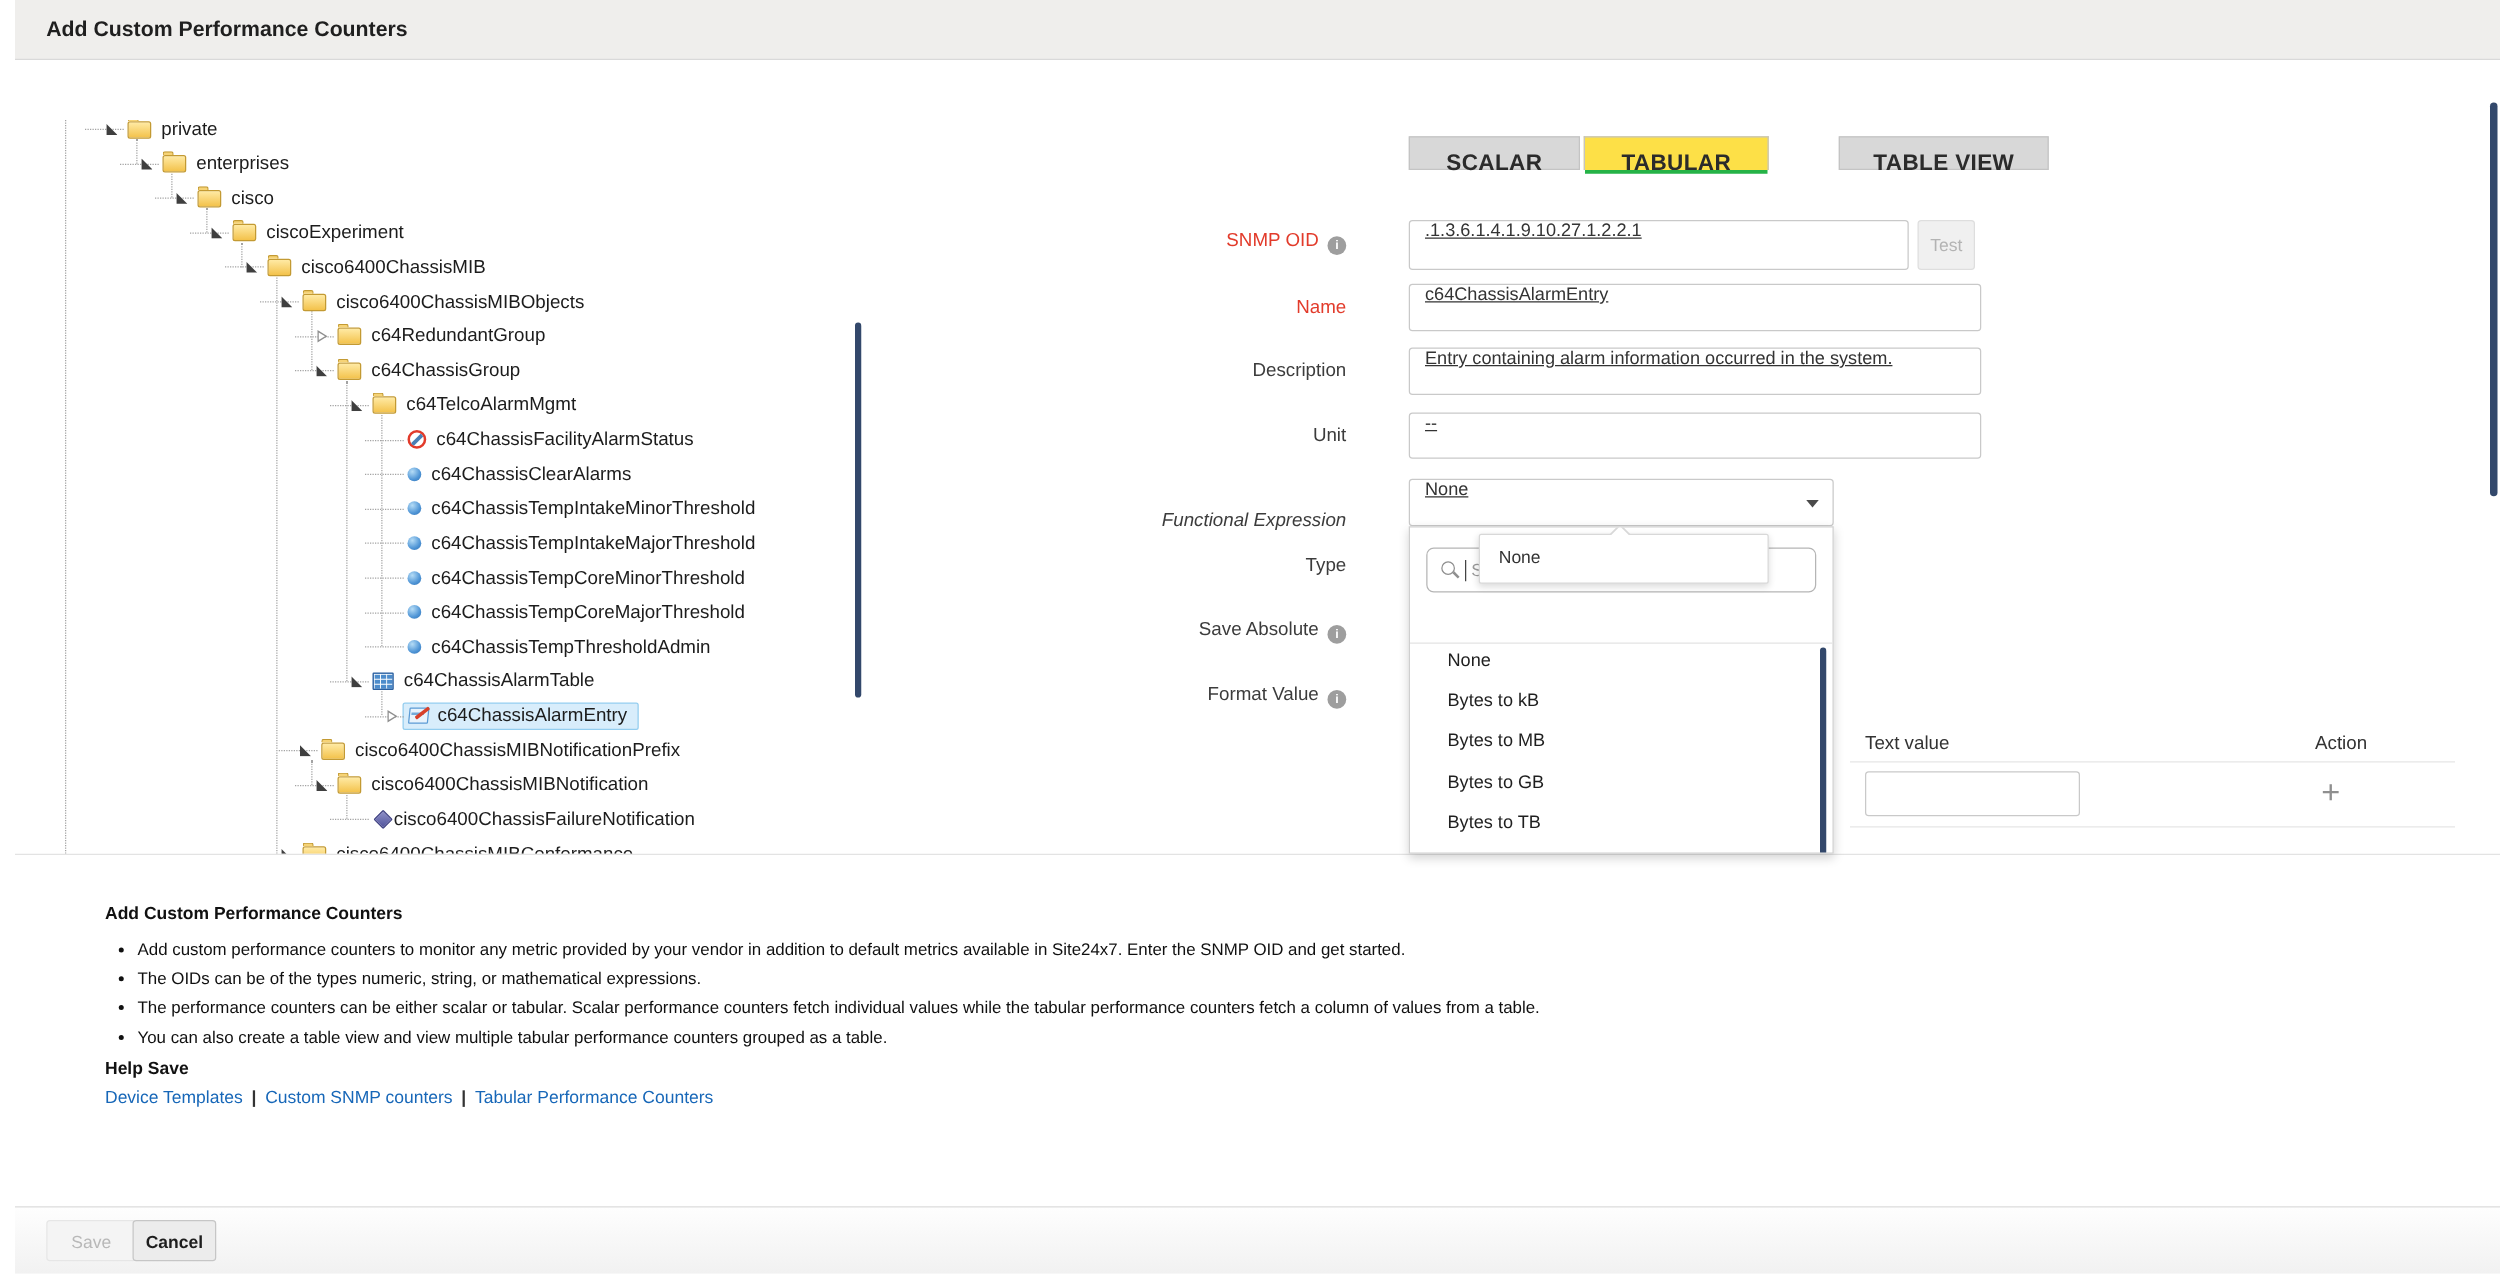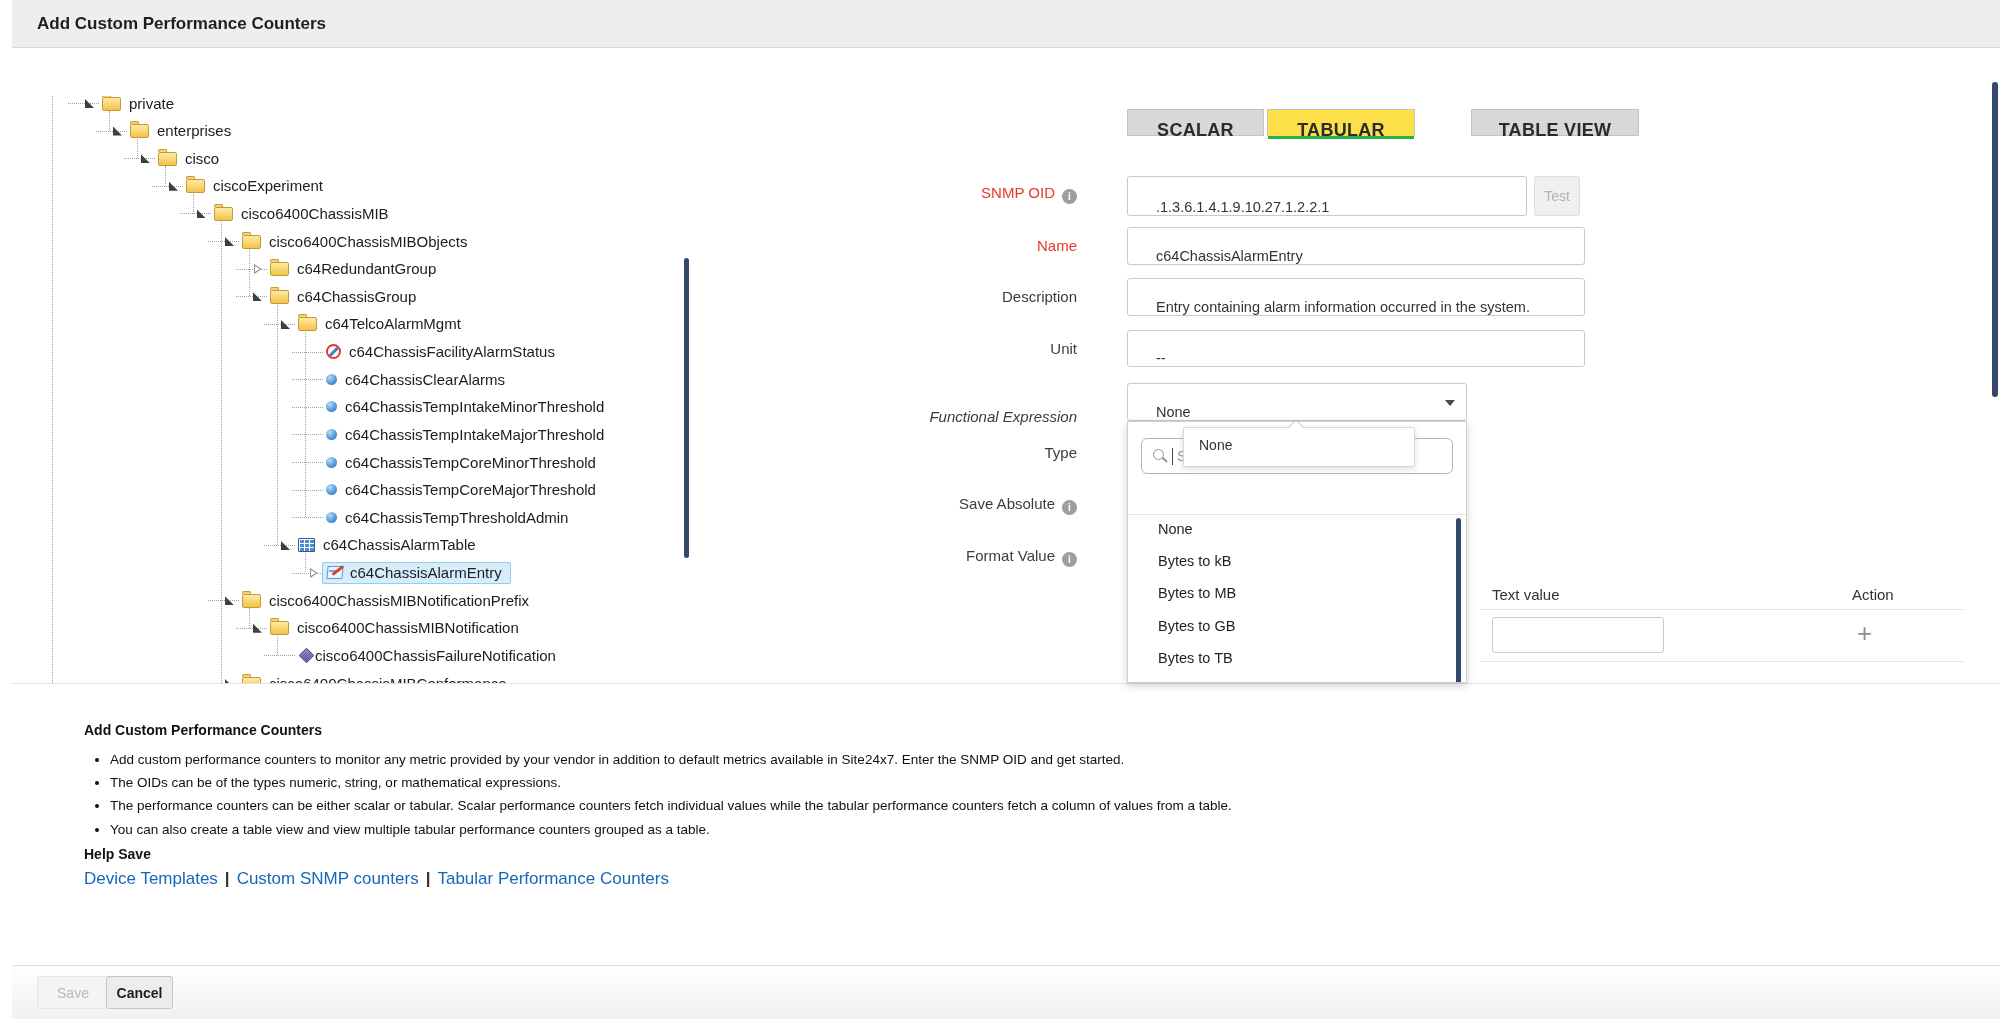--- a/index.html
+++ b/index.html
@@ -41,21 +41,21 @@
   .tab{position:absolute;top:109px;height:27px;background:#d8d8d8;border:1px solid #c4c4c4;box-sizing:border-box;
        text-align:center;font-size:18px;font-weight:600;color:#2b2b2b;line-height:41px;letter-spacing:.3px;cursor:pointer;}
   .tab.active{background:#fde047;border-bottom:none;}
   .tab.active::after{content:"";position:absolute;left:0;right:0;bottom:-3px;height:3px;background:#25b347;}
   
   .flabel{position:absolute;left:640px;width:425px;height:20px;line-height:20px;text-align:right;font-size:15px;color:#3c3c3c;white-space:nowrap;}
   .flabel.req{color:#e23b2b;}
   .info{display:inline-block;width:15px;height:15px;border-radius:50%;background:#9e9e9e;color:#fff;font-size:10px;
         font-weight:700;text-align:center;line-height:15px;margin-left:7px;vertical-align:-2px;font-style:normal;}
   .box{position:absolute;background:#fff;border:1px solid #c9c9c9;border-radius:3px;box-sizing:border-box;
-       font-size:14.5px;color:#333;display:flex;align-items:flex-end;padding-left:28px;}
+       font-size:14.5px;color:#333;display:flex;align-items:flex-start;padding-left:12px;text-decoration:underline;}
   .btn-test{position:absolute;background:#f0f0f0;border:1px solid #dedede;border-radius:3px;box-sizing:border-box;
        color:#b3b3b3;font-size:14px;display:flex;align-items:center;justify-content:center;cursor:pointer;}
   .chev{position:absolute;right:11px;top:16px;width:0;height:0;border:5px solid transparent;border-top:6px solid #4a4a4a;border-bottom:none;}
   
   #ddpanel{position:absolute;left:1115px;top:421px;width:340px;height:262px;background:#fff;border:1px solid #cfcfcf;
         box-shadow:0 3px 8px rgba(0,0,0,.18);box-sizing:border-box;z-index:5;overflow:hidden;}
   .searchbox{position:absolute;left:13px;top:16px;width:312px;height:36px;border:1px solid #b5b5b5;border-radius:6px;background:#fff;box-sizing:border-box;}
   .mag{position:absolute;left:11px;top:10px;width:9px;height:9px;border:1.5px solid #8f8f8f;border-radius:50%;}
   .mag::after{content:"";position:absolute;left:8px;top:9px;width:6px;height:1.5px;background:#8f8f8f;transform:rotate(45deg);}
   .caretline{position:absolute;left:30px;top:9px;width:1px;height:17px;background:#444;}
@@ -68,21 +68,21 @@
   .opt{position:absolute;left:0;width:100%;height:32px;line-height:32px;padding-left:30px;font-size:14.5px;color:#1f1f1f;box-sizing:border-box;cursor:pointer;}
   
   .vt-h{position:absolute;font-size:15px;color:#333;height:20px;line-height:20px;}
   .hline{position:absolute;height:0;border-top:1px solid #e6e6e6;}
   .plus{position:absolute;font-size:26px;color:#8f8f8f;font-weight:300;cursor:pointer;line-height:26px;}
   
   .help-title{position:absolute;left:72px;top:722px;font-size:14px;font-weight:700;color:#111;}
   .hul{position:absolute;left:80px;top:748px;margin:0;padding-left:18px;}
   .hul li{font-size:13.5px;color:#101010;line-height:23.2px;}
   .hl-title{position:absolute;left:72px;top:846px;font-size:14px;font-weight:700;color:#111;}
-  .hlinks{position:absolute;left:72px;top:869px;font-size:17px;}
+  .hlinks{position:absolute;left:72px;top:869px;font-size:14px;}
   .hlinks a{color:#1767b8;text-decoration:none;cursor:pointer;}
   .hlinks .sep{color:#333;font-weight:700;margin:0 7px;}
   .divider{position:absolute;left:0;top:683px;width:2000px;height:0;border-top:1px solid #e3e3e3;}
   
   .footer{position:absolute;left:0;top:965px;width:2000px;height:54px;background:linear-gradient(#fefefe,#f1f1f1);border-top:1px solid #dcdcdc;}
   .fbtn{position:absolute;top:10px;height:33px;border-radius:3px;font-size:14px;display:flex;align-items:center;justify-content:center;box-sizing:border-box;cursor:pointer;}
   #saveBtn{left:25px;width:72px;background:#f4f4f4;border:1px solid #e6e6e6;color:#b8b8b8;}
   #cancelBtn{left:94px;width:67px;background:#ececec;border:1px solid #c6c6c6;color:#1e1e1e;font-weight:600;}
 </style>
 </head>
@@ -198,21 +198,21 @@
       <div class="trow" style="left: 294px; top: 465.54px;">
         <span class="exp collapsed">
           <i class="tri-o"></i>
           <i class="tri-i"></i>
         </span>
         <span class="sel">
           <span class="ticon i-entry"></span>
           <span class="tlabel">c64ChassisAlarmEntry</span>
         </span>
       </div>
-      <div class="trow" style="left: 210px; top: 493.16px; text-align: right;">
+      <div class="trow" style="left: 225px; top: 493.16px; text-align: right;">
         <span class="exp expanded"></span>
         <span class="ticon i-folder"></span>
         <span class="tlabel">cisco6400ChassisMIBNotificationPrefix</span>
       </div>
       <div class="trow" style="left: 238px; top: 520.78px;">
         <span class="exp expanded"></span>
         <span class="ticon i-folder"></span>
         <span class="tlabel">cisco6400ChassisMIBNotification</span>
       </div>
       <div class="trow" style="left: 266px; top: 548.4px;">

